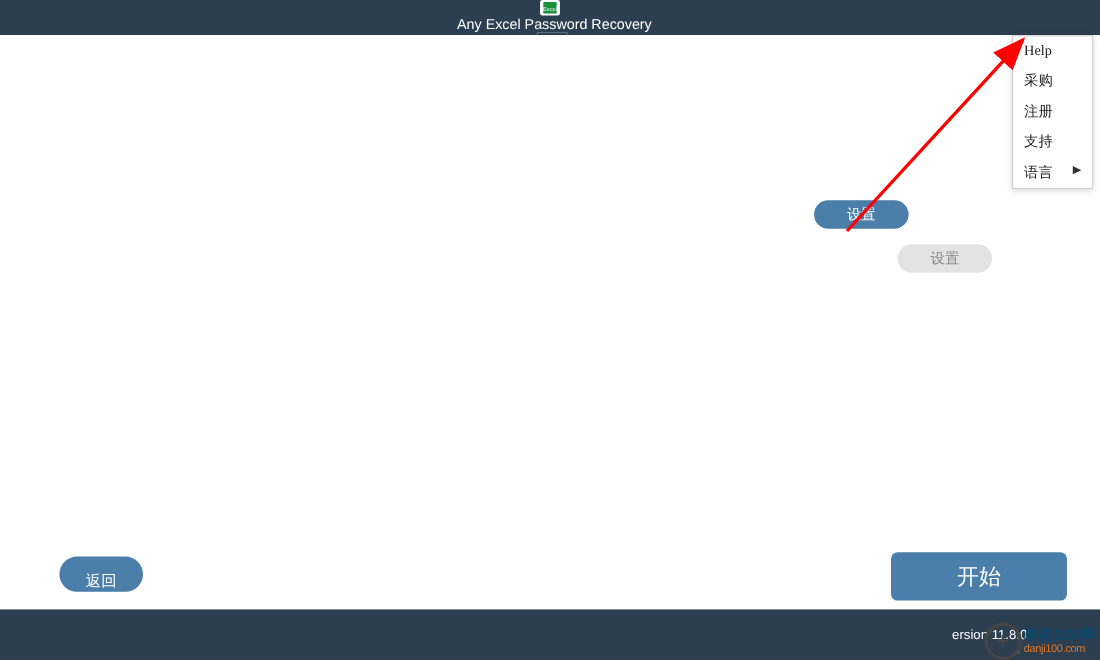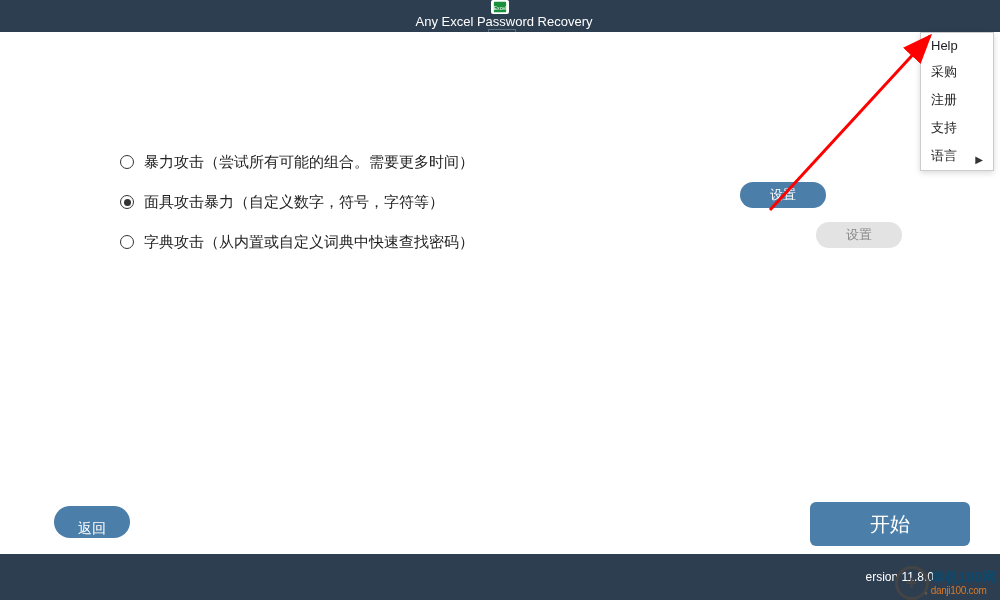--- a/index.html
+++ b/index.html
@@ -148,22 +148,23 @@
       border: 1px solid #ccc;
       box-shadow: 0 2px 6px rgba(0,0,0,0.15);
       z-index: 100;
     }
     .dropdown-menu .menu-item {
       padding: 5px 10px;
       font-size: 13px;
       color: #222;
       cursor: pointer;
       display: flex;
-      align-items: flex-end;
+      align-items: flex-start;
       justify-content: space-between;
+      font-family: Liberation Serif, serif;
     }
     .dropdown-menu .submenu-arrow { font-size: 10px; color: #333; }
     .annotation-arrow {
       position: absolute;
       z-index: 200;
       pointer-events: none;
     }
     .watermark {
       position: absolute;
       right: 4px;
@@ -243,34 +244,20 @@
   <div class="menu-item">
     <span>支持</span>
   </div>
   <div class="menu-item">
     <span>语言</span>
     <span class="submenu-arrow">▶</span>
   </div>
 </div>
 
 <div class="main">
-  <div class="options">
-    <div class="option-row">
-      <span class="radio"></span>
-      <span>暴力攻击（尝试所有可能的组合。需要更多时间）</span>
-    </div>
-    <div class="option-row">
-      <span class="radio selected"></span>
-      <span>面具攻击暴力（自定义数字，符号，字符等）</span>
-    </div>
-    <div class="option-row">
-      <span class="radio"></span>
-      <span>字典攻击（从内置或自定义词典中快速查找密码）</span>
-    </div>
-  </div>
 
   <div class="pill-btn blue settings1">
     <span>设置</span>
   </div>
   <div class="pill-btn grey settings2">
     <span>设置</span>
   </div>
 
   <div class="back-btn">
     <span>返回</span>

